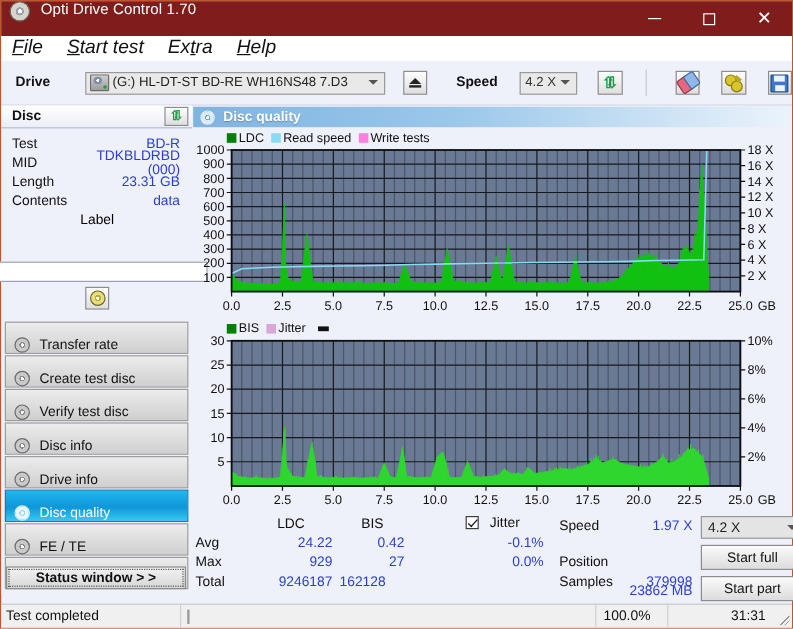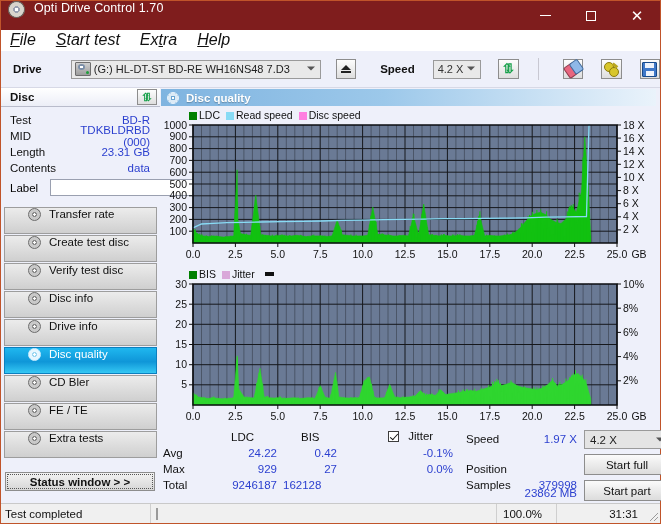--- a/index.html
+++ b/index.html
@@ -127,38 +127,38 @@
     border-bottom:1px solid #b9bccb;
     display:flex;align-items:center;padding-left:9px;box-sizing:border-box;
     font-weight:bold;font-size:11.5px;color:#111;
     justify-content:space-between;padding-right:3px;
   }
   .panel-head .mini-btn{width:20px;height:16px;}
   .disc-info{padding:5px 8px 4px 9px;}
   .dirow{display:flex;align-items:center;height:16px;font-size:11.5px;}
   .dirow .k{color:#111;flex:0 0 62px;}
   .dirow .v{color:#2b3fcf;flex:1 1 auto;text-align:right;padding-right:2px;}
-  .label-row{display:flex;align-items:center;margin-top:2px;gap:4px;}
+  .label-row{display:flex;align-items:center;margin-top:2px;gap:4px;flex-direction:column;}
   .label-row .k{flex:0 0 36px;font-size:11.5px;}
   .label-input{
     flex:1 1 auto;height:17px;background:#fff;border:1px solid #9aa0b0;box-sizing:border-box;
   }
   .cd-btn{width:20px;height:19px;}
   .cd-ico{
     width:13px;height:13px;border-radius:50%;
     background:radial-gradient(circle,#fff 0 16%,#bcae3e 17% 34%,#e8df7a 35% 72%,#b5a837 73% 100%);
     border:1px solid #6d6620;box-sizing:border-box;
   }
 
   .navlist{margin-top:6px;padding:0 3px;}
   .navitem{
-    height:27px;margin-bottom:1px;display:flex;align-items:flex-start;
+    height:27px;margin-bottom:1px;display:flex;align-items:flex-end;
     background:linear-gradient(#ececec,#cfcfcf);
     border:1px solid #9d9d9d;box-sizing:border-box;
-    padding-left:23px;font-size:11.5px;color:#111;gap:8px;
+    padding-left:7px;font-size:11.5px;color:#111;gap:8px;
   }
   .navitem.active{
     background:linear-gradient(#1fb7ef,#0f96d8 55%,#35c8f4);
     border-color:#0c7fbe;color:#fff;
   }
   .disc-glyph{
     width:13px;height:13px;border-radius:50%;flex:0 0 auto;
     background:radial-gradient(circle,#fdfdfd 0 17%,#8c8c8c 18% 30%,#c9c9c9 31% 70%,#7f7f7f 71% 100%);
     border:1px solid #6e6e6e;box-sizing:border-box;position:relative;
   }
@@ -381,24 +381,20 @@
         <div class="navitem">
           <span class="disc-glyph"></span>
           <span>Drive info</span>
         </div>
         <div class="navitem active">
           <span class="disc-glyph"></span>
           <span>Disc quality</span>
         </div>
         <div class="navitem">
           <span class="disc-glyph"></span>
-          <span>CD Bler</span>
-        </div>
-        <div class="navitem">
-          <span class="disc-glyph"></span>
           <span>FE / TE</span>
         </div>
         <div class="navitem">
           <span class="disc-glyph"></span>
           <span>Extra tests</span>
         </div>
       </div>
 
       <div class="statuswin">Status window &gt; &gt;</div>
     </div>
@@ -406,21 +402,21 @@
     <div class="main">
 
       <div class="dq-head">
         <span class="dq-disc"></span>
         <span class="t">Disc quality</span>
       </div>
 
       <div class="legend" style="margin-top:2px;">
         <span class="it"><i class="sw" style="background:#008000"></i><span>LDC</span></span>
         <span class="it"><i class="sw" style="background:#88dbf5"></i><span>Read speed</span></span>
-        <span class="it"><i class="sw" style="background:#ff7fe0"></i><span>Disc speed</span></span>
+        <span class="it"><i class="sw" style="background:#ff7fe0"></i><span>Write tests</span></span>
       </div>
 
       <div class="chartbox">
         <svg class="chart" id="svg-ldc" width="497" height="145" viewBox="0 0 497 145">
             <rect x="32" y="4" width="424" height="118" fill="#6a7a95"></rect>
             <line x1="32.0" y1="4" x2="32.0" y2="122" stroke="#16181c" stroke-width="1"></line>
             <line x1="40.5" y1="4" x2="40.5" y2="122" stroke="#4b5668" stroke-width="1"></line>
             <line x1="49.0" y1="4" x2="49.0" y2="122" stroke="#4b5668" stroke-width="1"></line>
             <line x1="57.4" y1="4" x2="57.4" y2="122" stroke="#4b5668" stroke-width="1"></line>
             <line x1="65.9" y1="4" x2="65.9" y2="122" stroke="#4b5668" stroke-width="1"></line>

